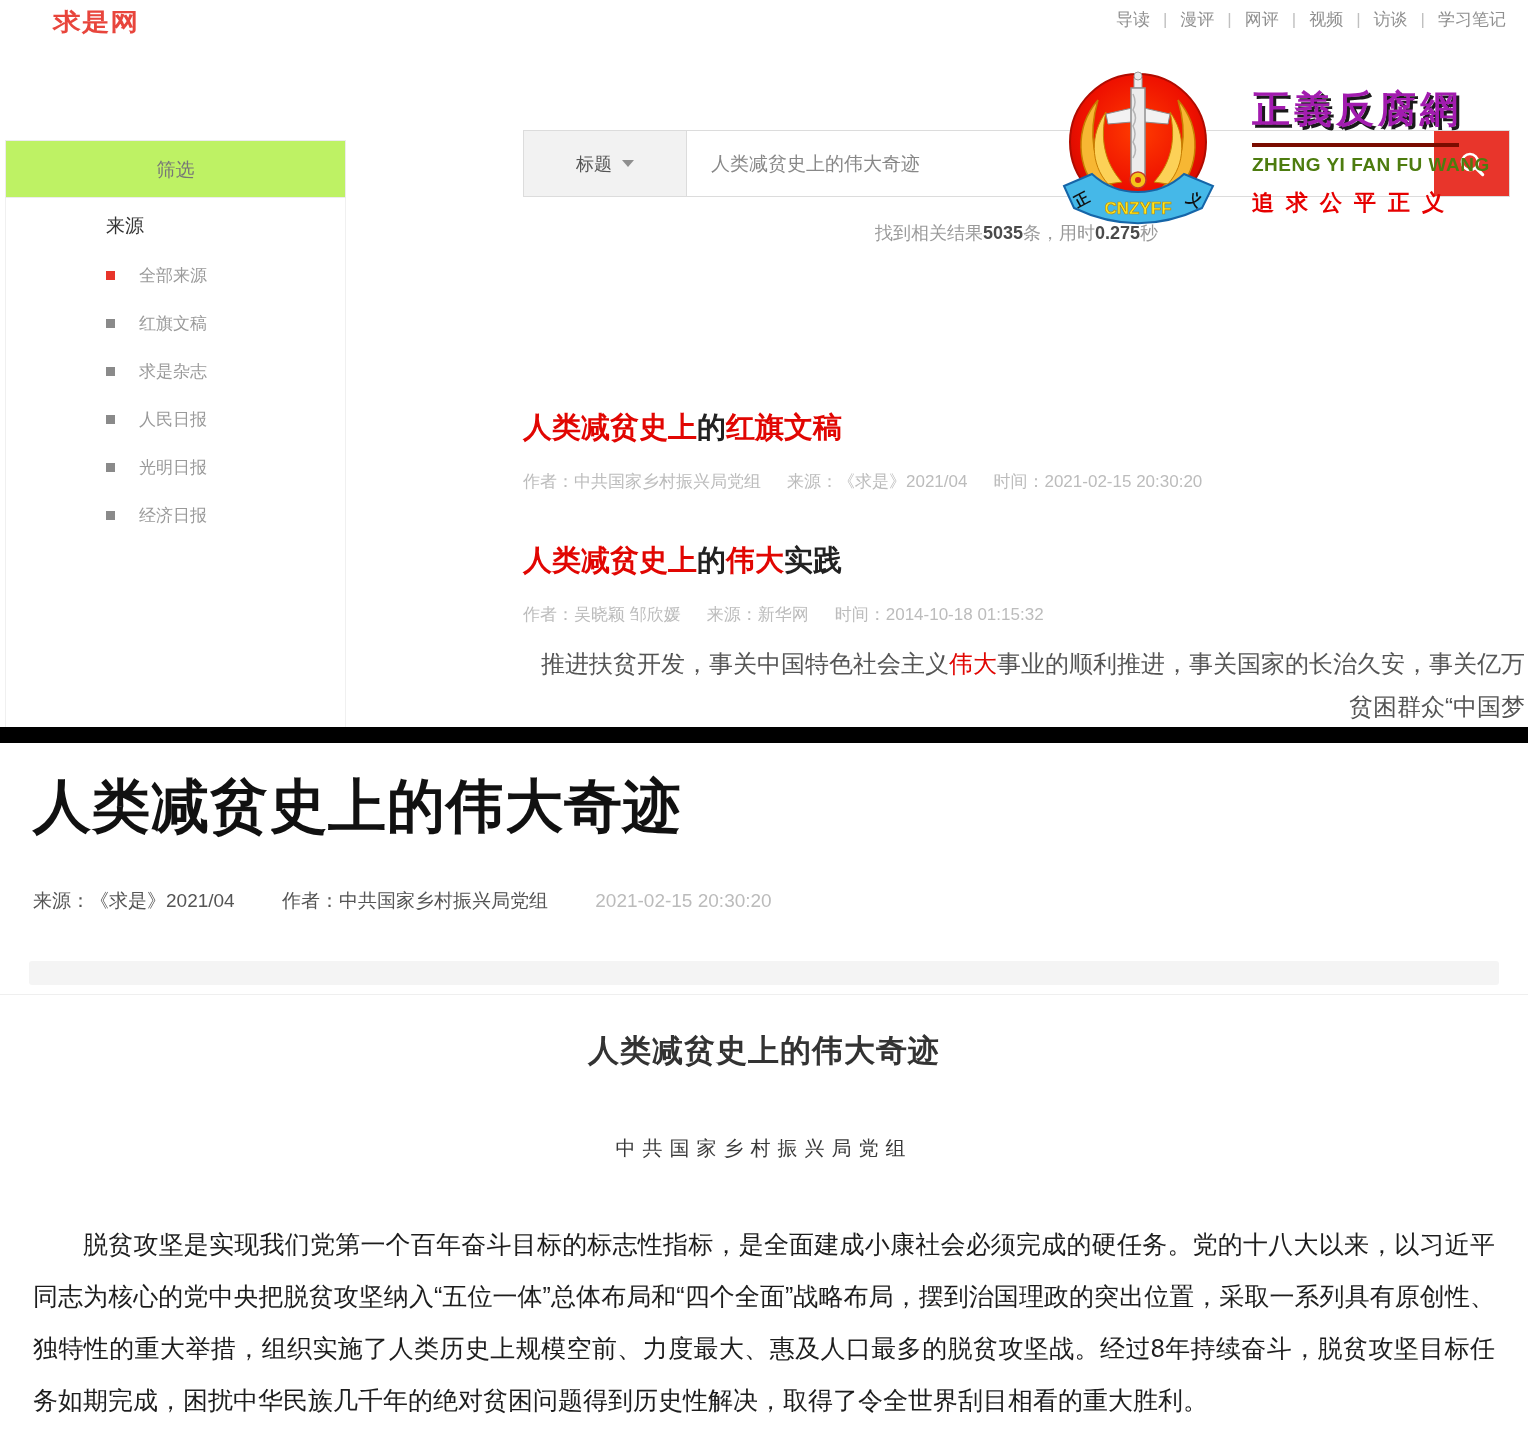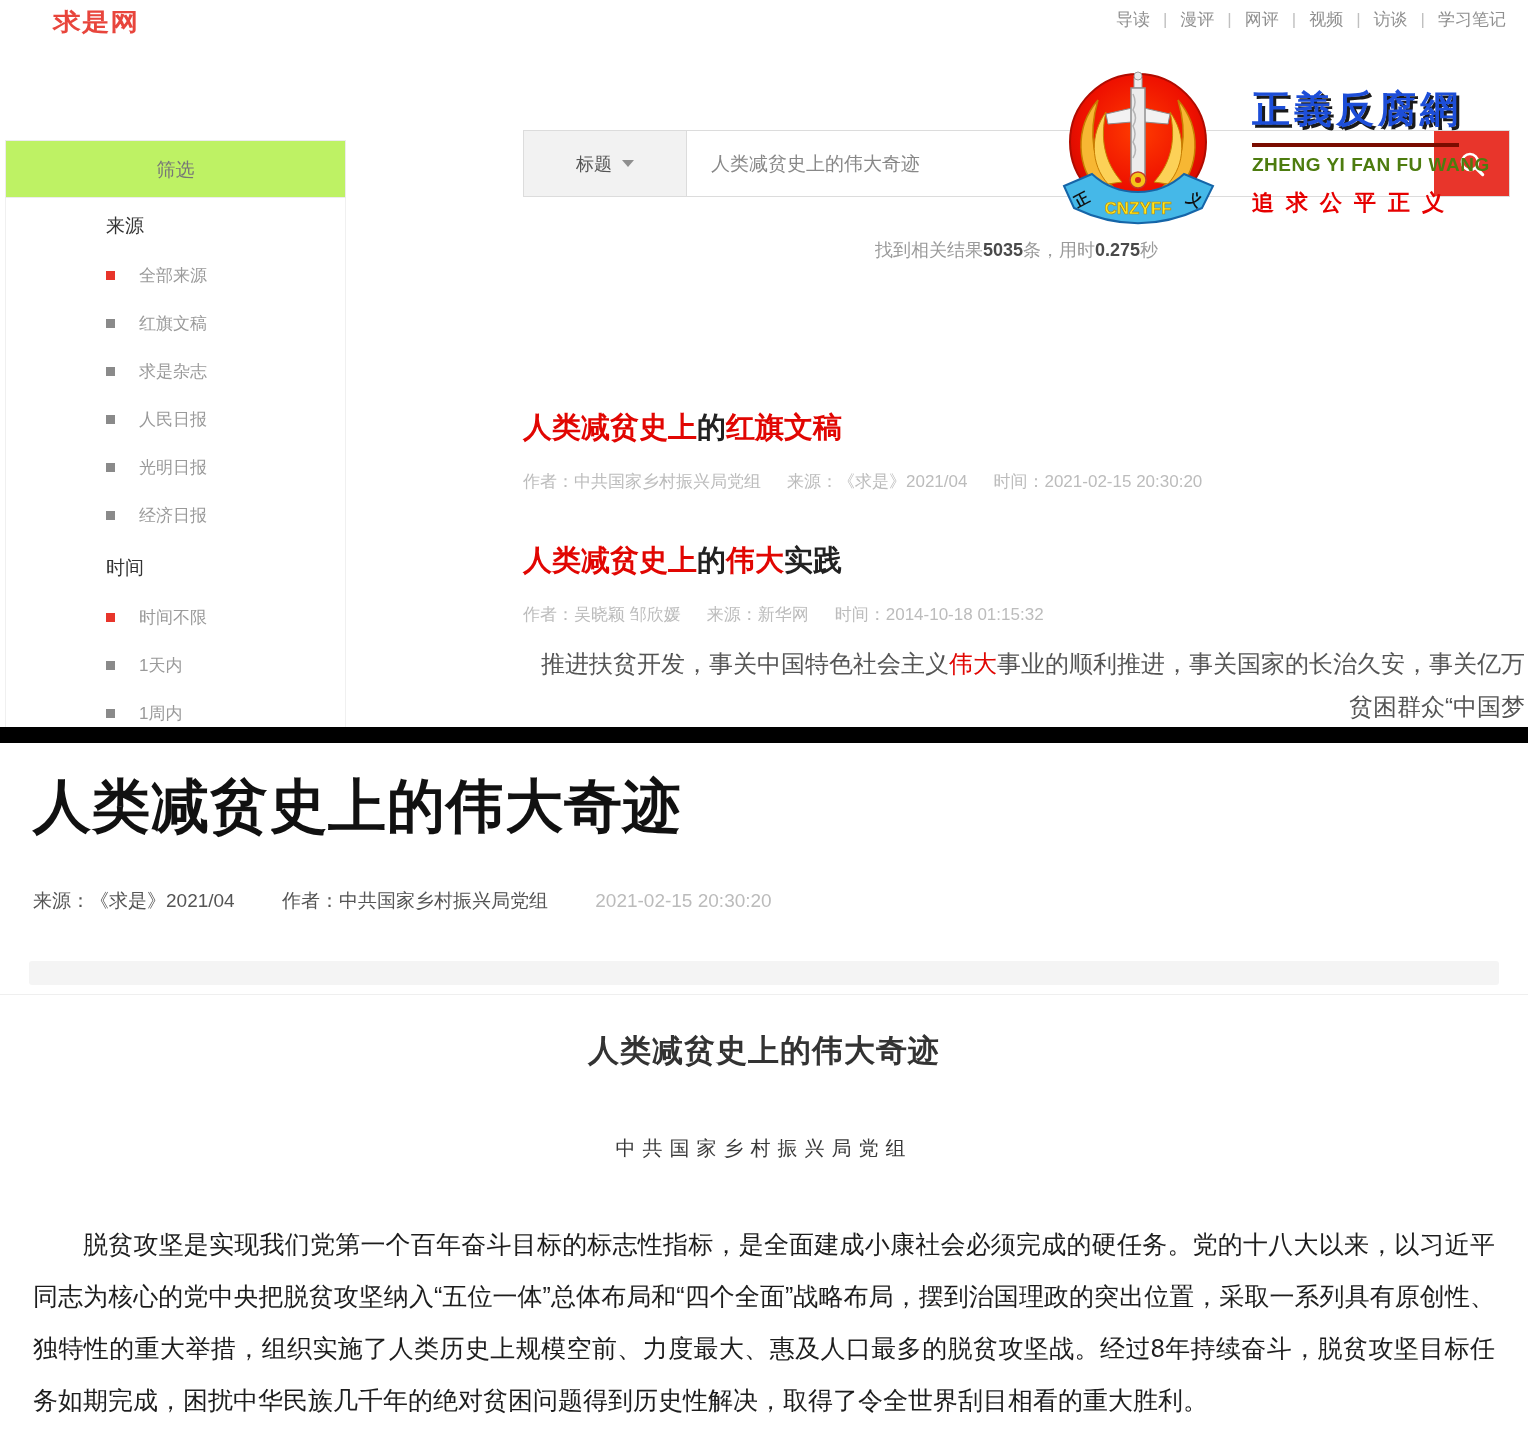--- a/index.html
+++ b/index.html
@@ -33,21 +33,21 @@
   .field-select { width:163px; background:#f2f2f2; border-right:1px solid #dcdcdc;
                   display:flex; align-items:center; justify-content:center; gap:10px;
                   font-size:18px; color:#555; cursor:pointer; }
   .caret { width:0; height:0; border-left:6px solid transparent; border-right:6px solid transparent;
            border-top:7px solid #8f8f8f; display:inline-block; }
   .search-input { flex:1; border:none; outline:none; padding:0 24px; font-size:19px; color:#888;
                   font-family:"Liberation Sans","DejaVu Sans",sans-serif; background:#fff; }
   .search-btn { width:75px; background:#e8352b; border:none; cursor:pointer;
                 display:flex; align-items:center; justify-content:center; }
 
-  .result-count { position:absolute; left:523px; top:238px; width:987px; text-align:center;
+  .result-count { position:absolute; left:523px; top:221px; width:987px; text-align:center;
                   font-size:18px; color:#9a9a9a; }
   .result-count b { color:#4a4a4a; }
 
   
   .result { position:absolute; left:523px; width:1000px; }
   .r1 { top:408px; } .r2 { top:541px; }
   .result-title { font-size:29px; font-weight:bold; color:#222; cursor:pointer; }
   .result-title .hl { color:#e10602; }
   .result-meta { margin-top:22px; font-size:17px; color:#bcbcbc; }
   .result-meta span { margin-right:26px; }
@@ -70,21 +70,21 @@
   .content-author { position:absolute; left:0; top:1135px; width:1528px; text-align:center;
                     font-size:20px; color:#3a3a3a; letter-spacing:7px;
                     font-family:"Liberation Serif","DejaVu Serif",serif; }
   .content-body { position:absolute; left:33px; top:1218px; width:1462px; font-size:25px;
                   line-height:52px; color:#1d1d1d; text-align:justify; text-indent:2em; }
 
   
   .watermark { position:absolute; left:1056px; top:64px; width:456px; height:162px; pointer-events:none; }
   .wm-emblem { position:absolute; left:0; top:0; }
   .wm-text { position:absolute; left:196px; top:20px; width:260px; }
-  .wm-title { font-size:38px; font-weight:bold; color:#1d4ed8; letter-spacing:4px;
+  .wm-title { font-size:38px; font-weight:bold; color:#a21caf; letter-spacing:4px;
               text-shadow:3px 3px 0 #1a1a1a; font-family:"Liberation Serif","DejaVu Serif",serif; }
   .wm-line { width:207px; height:4px; background:#7a0c00; margin-top:8px; }
   .wm-sub { margin-top:7px; font-size:19px; font-weight:bold; color:#4d7c0f; letter-spacing:0.5px; }
   .wm-slogan { margin-top:12px; font-size:22px; font-weight:bold; color:#e60000; letter-spacing:12px; }
 </style>
 </head>
 <body>
 
 <div class="page">
 
@@ -114,35 +114,20 @@
           <span class="bullet"></span>
           <span class="side-label">人民日报</span>
         </div>
         <div class="side-item">
           <span class="bullet"></span>
           <span class="side-label">光明日报</span>
         </div>
         <div class="side-item">
           <span class="bullet"></span>
           <span class="side-label">经济日报</span>
-        </div>
-      </div>
-      <div class="side-group">
-        <div class="side-heading">时间</div>
-        <div class="side-item">
-          <span class="bullet active"></span>
-          <span class="side-label">时间不限</span>
-        </div>
-        <div class="side-item">
-          <span class="bullet"></span>
-          <span class="side-label">1天内</span>
-        </div>
-        <div class="side-item">
-          <span class="bullet"></span>
-          <span class="side-label">1周内</span>
         </div>
       </div>
     </div>
   </div>
 
   <div class="searchbar">
     <div class="field-select">
       <span>标题</span>
       <span class="caret"></span>
     </div>

